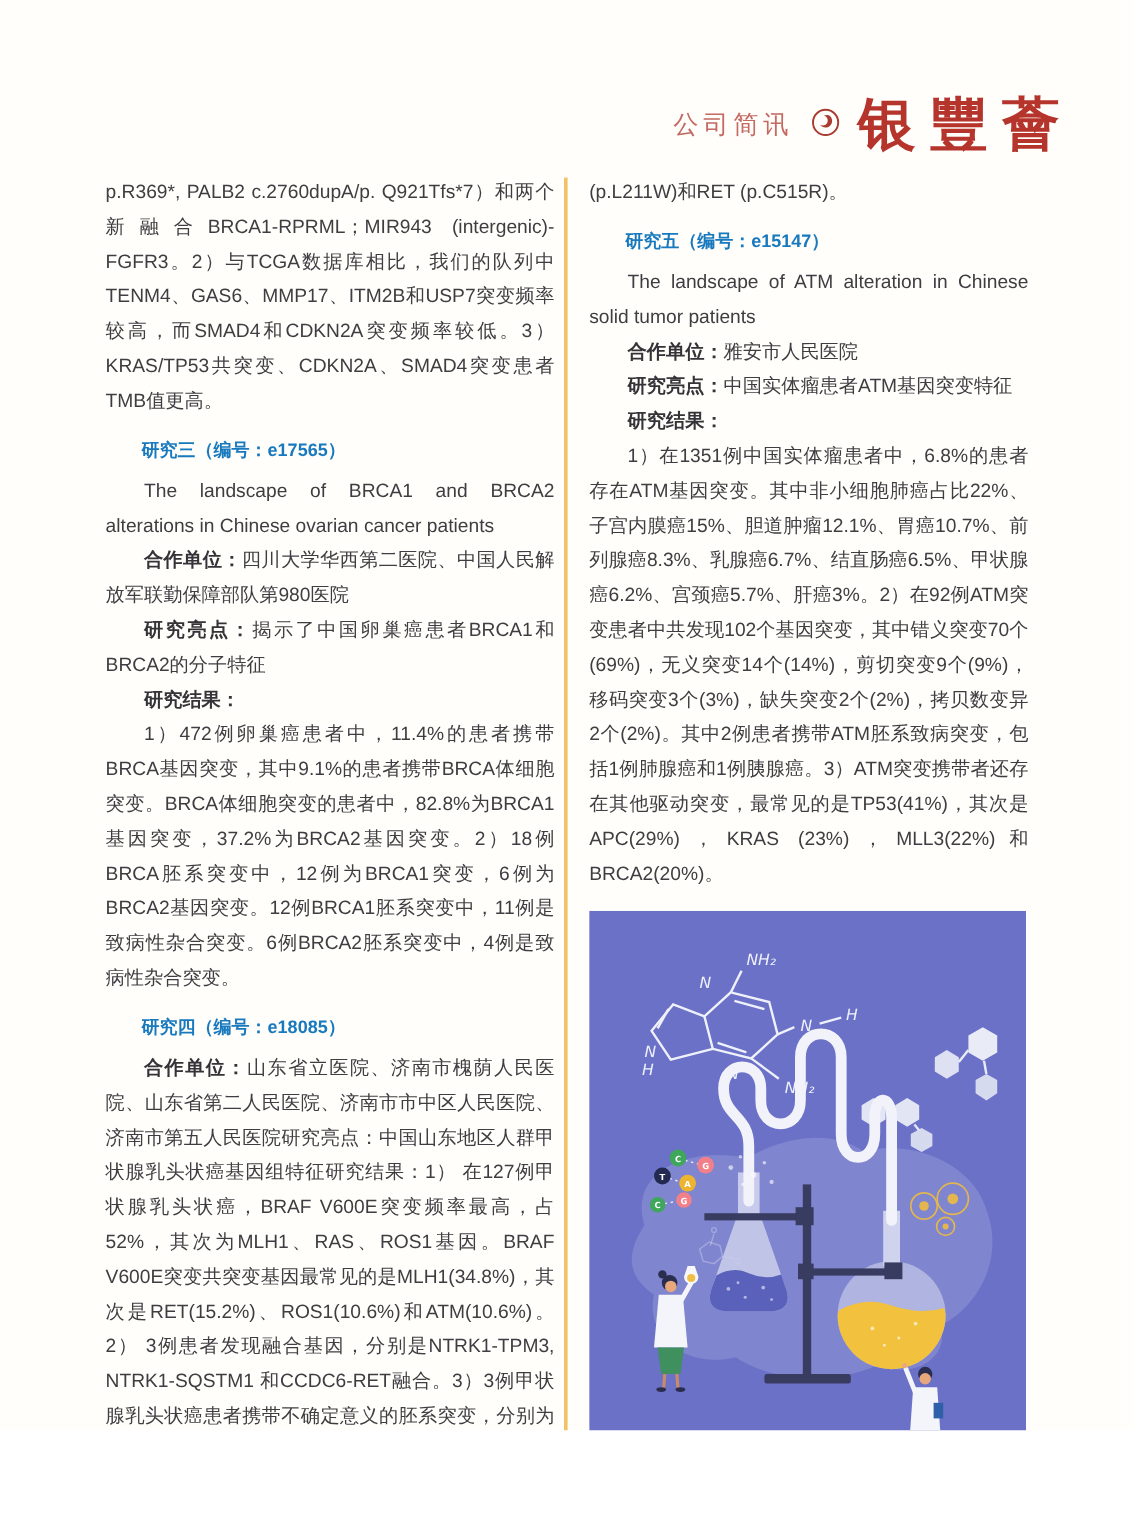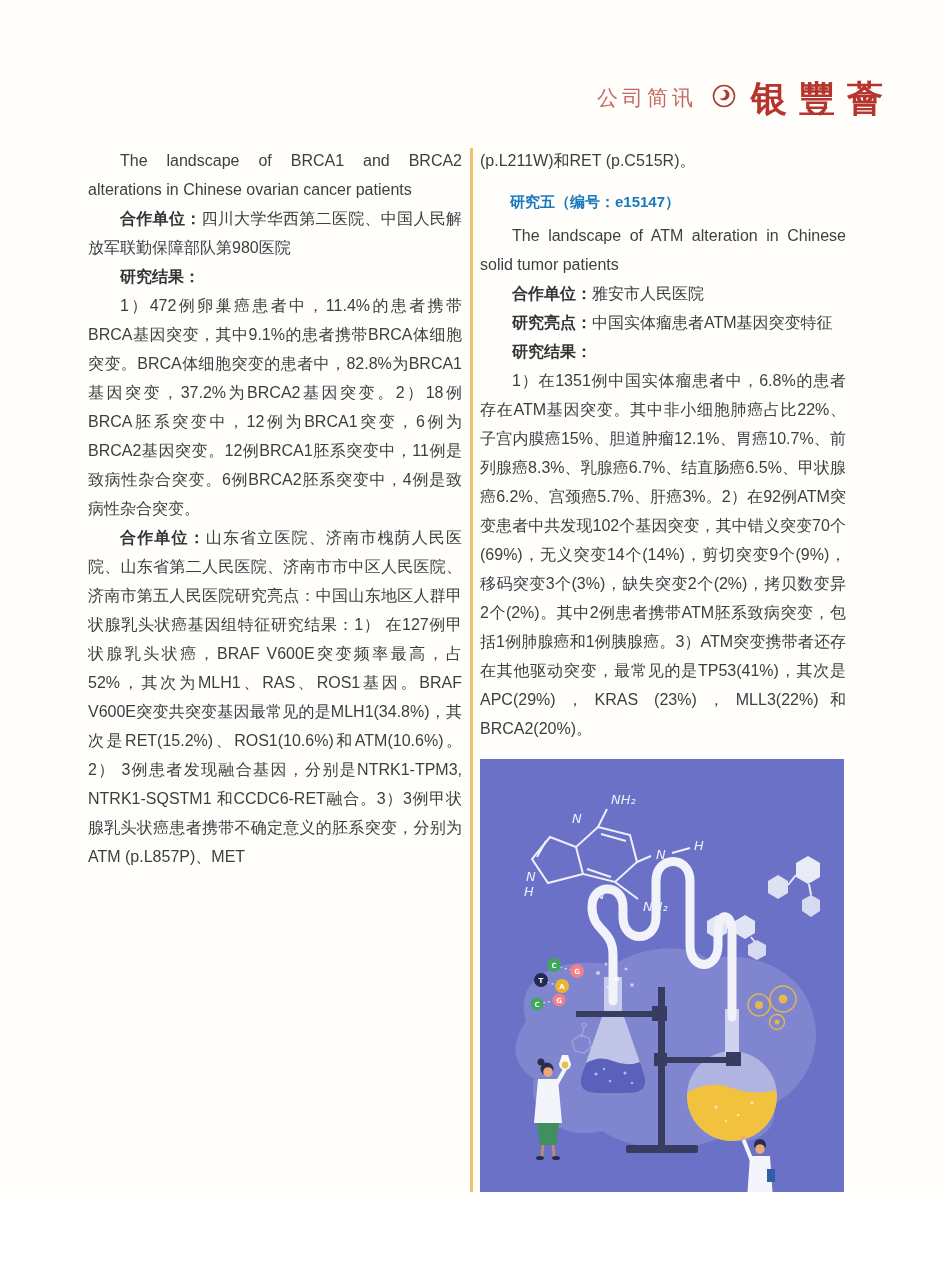--- a/index.html
+++ b/index.html
@@ -1,26 +1,26 @@
 <!DOCTYPE html>
 <html><head>
 <meta charset="utf-8">
 <style>
   html,body{margin:0;padding:0;background:#fff;}
   .page{position:relative;width:945px;height:1192px;background:#FFFEFA;overflow:hidden;
         font-family:"Liberation Sans","DejaVu Sans",sans-serif;color:#3E3E42;}
   
   .header{position:absolute;top:80px;right:50px;display:flex;align-items:center;gap:14px;}
   .section-label{font-size:21px;color:#C46A63;letter-spacing:4px;}
-  .brand{font-family:"DejaVu Serif","Liberation Serif",serif;font-size:36px;font-weight:bold;
+  .brand{font-family:"DejaVu Serif","Liberation Serif",serif;font-size:48px;font-weight:bold;
          color:#B5342C;letter-spacing:12px;line-height:1;}
   
   .col{position:absolute;top:146px;font-size:16px;line-height:29px;text-align:justify;}
   .col-left{left:88px;width:374px;}
-  .col-right{left:480px;width:366px;}
+  .col-right{left:491px;width:366px;}
   .divider{position:absolute;left:470px;top:148px;width:3px;height:1062px;background:#F1C169;}
   p{margin:0;}
   .indent{text-indent:2em;}
   .heading{color:#1879BE;font-weight:bold;margin:12px 0 5px;text-indent:2em;font-size:15px;}
   .label{font-weight:bold;color:#333338;}
   .pageno{position:absolute;left:858px;top:1200px;font-family:"Liberation Serif","DejaVu Serif",serif;
           font-size:24px;color:#3A3A44;}
   .illustration{margin-top:16px;display:block;}
   .swirl{flex:0 0 auto;}
 </style>
@@ -36,26 +36,30 @@
         <circle cx="13" cy="13" r="10.5" fill="none" stroke="#A93B30" stroke-width="1.6"></circle>
         <path d="M15.5,7 C19,8.5 19.5,13.5 16.5,16 C14,18.2 10,17.5 8.5,15 C10.5,16 13.5,15.5 14.5,13 C15.5,10.5 14,8 11.5,7.5 C12.8,6.8 14.3,6.5 15.5,7 Z" fill="#A93B30"></path>
       </svg>
     </span>
     <span class="brand">银豐薈</span>
   </div>
 
   <div class="divider"></div>
 
   <div class="col col-left">
-
+    <p>p.R369*, PALB2 c.2760dupA/p. Q921Tfs*7）和两个新融合BRCA1-RPRML；MIR943 (intergenic)-FGFR3。2）与TCGA数据库相比，我们的队列中TENM4、GAS6、MMP17、ITM2B和USP7突变频率较高，而SMAD4和CDKN2A突变频率较低。3）KRAS/TP53共突变、CDKN2A、SMAD4突变患者TMB值更高。</p>
+
+    <p class="heading">研究三（编号：e17565）</p>
     <p class="indent">The landscape of BRCA1 and BRCA2 alterations in Chinese ovarian cancer patients</p>
     <p class="indent"><span class="label">合作单位：</span><span>四川大学华西第二医院、中国人民解放军联勤保障部队第980医院</span></p>
+    <p class="indent"><span class="label">研究亮点：</span><span>揭示了中国卵巢癌患者BRCA1和BRCA2的分子特征</span></p>
     <p class="indent label">研究结果：</p>
     <p class="indent">1）472例卵巢癌患者中，11.4%的患者携带BRCA基因突变，其中9.1%的患者携带BRCA体细胞突变。BRCA体细胞突变的患者中，82.8%为BRCA1基因突变，37.2%为BRCA2基因突变。2）18例BRCA胚系突变中，12例为BRCA1突变，6例为BRCA2基因突变。12例BRCA1胚系突变中，11例是致病性杂合突变。6例BRCA2胚系突变中，4例是致病性杂合突变。</p>
 
+    <p class="heading">研究四（编号：e18085）</p>
     <p class="indent"><span class="label">合作单位：</span><span>山东省立医院、济南市槐荫人民医院、山东省第二人民医院、济南市市中区人民医院、济南市第五人民医院研究亮点：中国山东地区人群甲状腺乳头状癌基因组特征研究结果：1） 在127例甲状腺乳头状癌，BRAF V600E突变频率最高，占52%，其次为MLH1、RAS、ROS1基因。BRAF V600E突变共突变基因最常见的是MLH1(34.8%)，其次是RET(15.2%)、ROS1(10.6%)和ATM(10.6%)。2） 3例患者发现融合基因，分别是NTRK1-TPM3, NTRK1-SQSTM1 和CCDC6-RET融合。3）3例甲状腺乳头状癌患者携带不确定意义的胚系突变，分别为ATM (p.L857P)、MET</span></p>
   </div>
 
   <div class="col col-right">
     <p>(p.L211W)和RET (p.C515R)。</p>
 
     <p class="heading">研究五（编号：e15147）</p>
     <p class="indent">The landscape of ATM alteration in Chinese solid tumor patients</p>
     <p class="indent"><span class="label">合作单位：</span><span>雅安市人民医院</span></p>
     <p class="indent"><span class="label">研究亮点：</span><span>中国实体瘤患者ATM基因突变特征</span></p>

